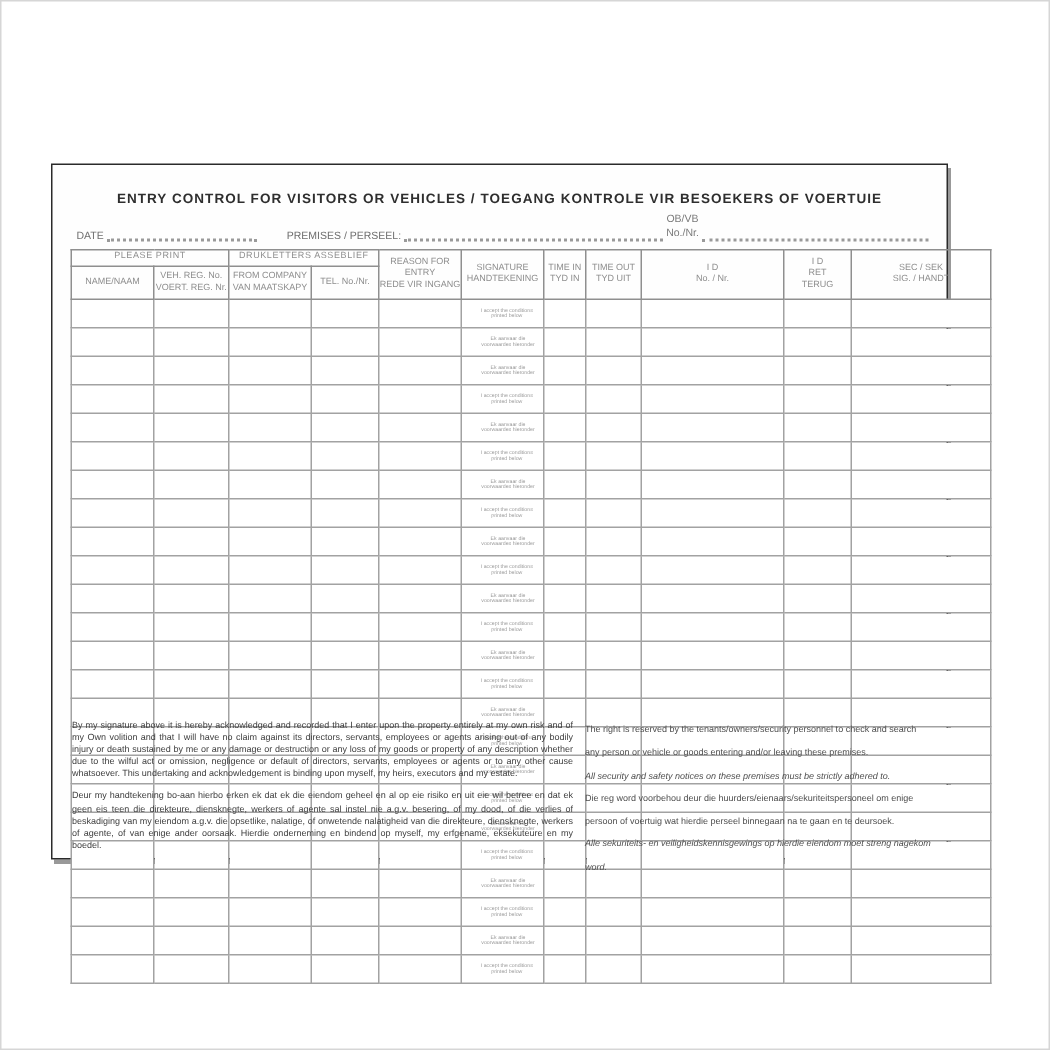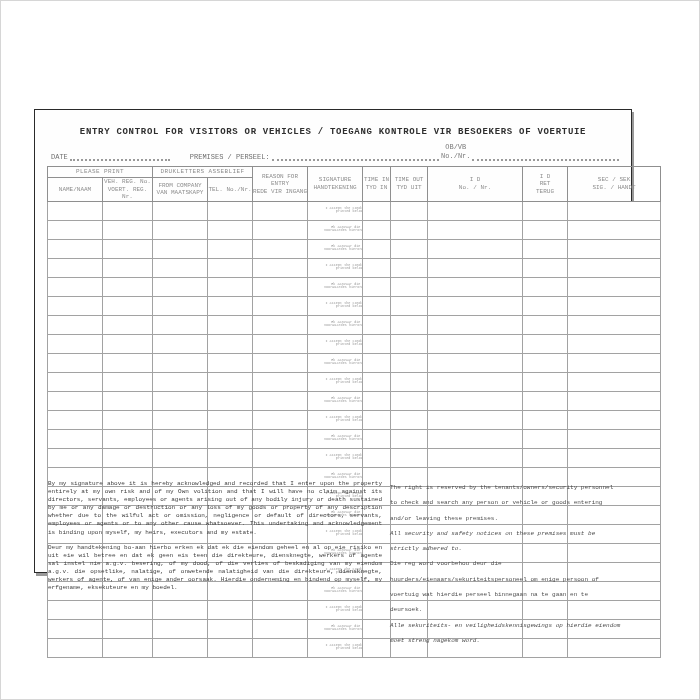--- a/index.html
+++ b/index.html
@@ -1,17 +1,17 @@
 <!DOCTYPE html>
 <html><head>
 <meta charset="utf-8">
 <style>
   html,body{margin:0;padding:0;background:#ffffff;}
   .canvas{position:relative;width:700px;height:700px;background:#ffffff;border:1px solid #d6d6d6;box-sizing:border-box;overflow:hidden;font-family:"Liberation Sans",sans-serif;}
-  .scan{position:absolute;left:33px;top:108px;width:598px;height:464px;background:#fefefe;border:1px solid #2a2a2a;box-shadow:2px 3px 0 rgba(70,70,70,.55);box-sizing:border-box;font-family:Liberation Mono, monospace;}
+  .scan{position:absolute;left:33px;top:108px;width:598px;height:464px;background:#fefefe;border:1px solid #2a2a2a;box-shadow:2px 3px 0 rgba(70,70,70,.55);box-sizing:border-box;}
   .title{position:absolute;top:17px;left:0;right:0;text-align:center;font-size:9px;font-weight:bold;letter-spacing:.7px;color:#2e2e2e;}
   .stationery{position:absolute;top:33px;left:16px;right:12px;display:flex;align-items:flex-end;font-size:7px;color:#6f6f6f;}
   .dots{border-bottom:2px dotted #9a9a9a;height:8px;}
   .d-date{width:100px;}
   .gap{width:20px;}
   .lbl{white-space:nowrap;padding-right:2px;}
   .grow{flex:1.6;}
   .grow2{flex:1.4;}
   .obvb{display:flex;flex-direction:column;align-items:center;line-height:1.25;margin:0 2px;color:#7a7a7a;}
   table.reg{position:absolute;left:12px;top:56px;width:613px;border-collapse:collapse;table-layout:fixed;}

